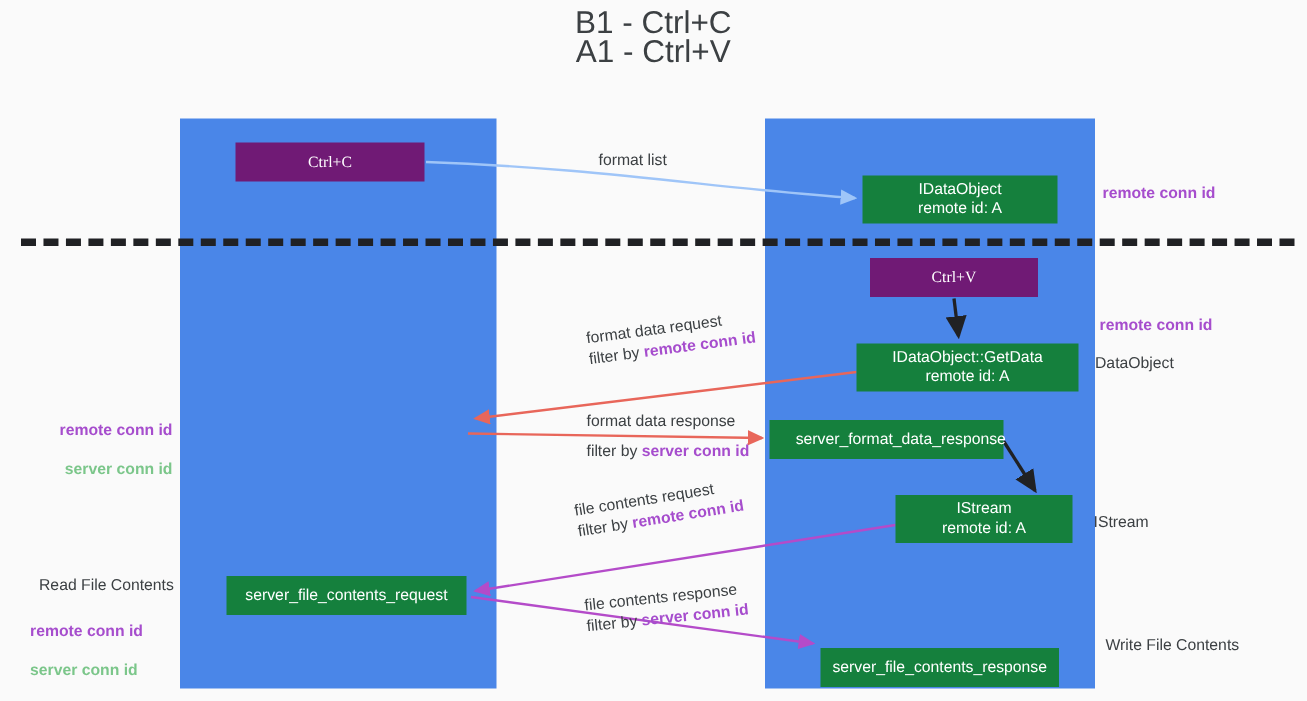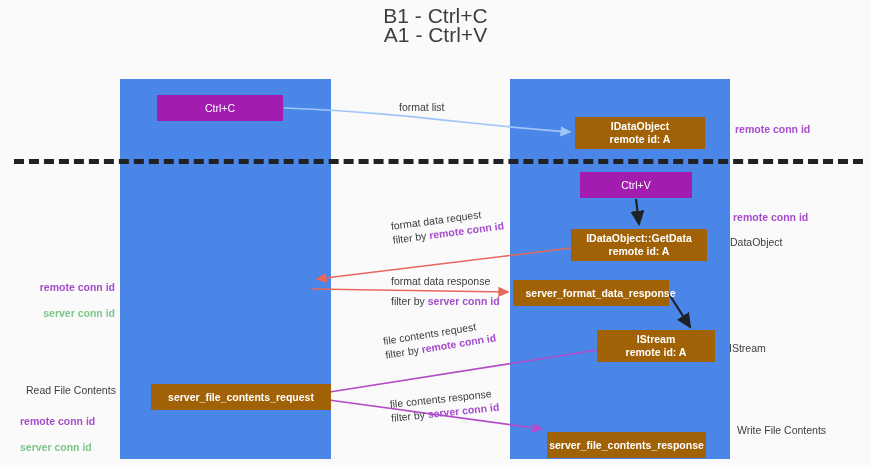--- a/index.html
+++ b/index.html
@@ -63,31 +63,31 @@
     align-items: center;
     justify-content: center;
     text-align: center;
     color: #ffffff;
     font-size: 10.5px;
     line-height: 13px;
     white-space: pre-line;
     box-sizing: border-box;
     padding: 2px 4px;
   }
-  .green { background: #a21caf; }
-  .orange { background: #a16207; font-weight: bold; }
+  .green { background: #701a75; font-family: Liberation Serif, serif; }
+  .orange { background: #15803d; }
 
   #n-ctrlc   { left: 157px; top: 95px;  width: 126px; height: 26px; }
   #n-ido     { left: 575px; top: 117px; width: 130px; height: 32px; }
   #n-ctrlv   { left: 580px; top: 172px; width: 112px; height: 26px; }
-  #n-getdata { left: 571px; top: 229px; width: 136px; height: 32px; }
+  #n-getdata { left: 571px; top: 229px; width: 148px; height: 32px; }
   #n-sfdreq  { left: 151px; top: 268px; width: 160px; height: 26px; }
   #n-sfdres  { left: 513px; top: 280px; width: 156px; height: 26px; padding-left: 23px; }
   #n-istream { left: 597px; top: 330px; width: 118px; height: 32px; }
-  #n-sfcreq  { left: 151px; top: 384px; width: 180px; height: 26px; }
+  #n-sfcreq  { left: 151px; top: 384px; width: 160px; height: 26px; }
   #n-sfcres  { left: 547px; top: 432px; width: 159px; height: 26px; }
 
   
   .side {
     font-size: 10.5px;
     line-height: 13px;
     white-space: pre-line;
   }
   .purple { color: #a64dcd; font-weight: bold; }
   .greenish { color: #7bc68a; font-weight: bold; }

